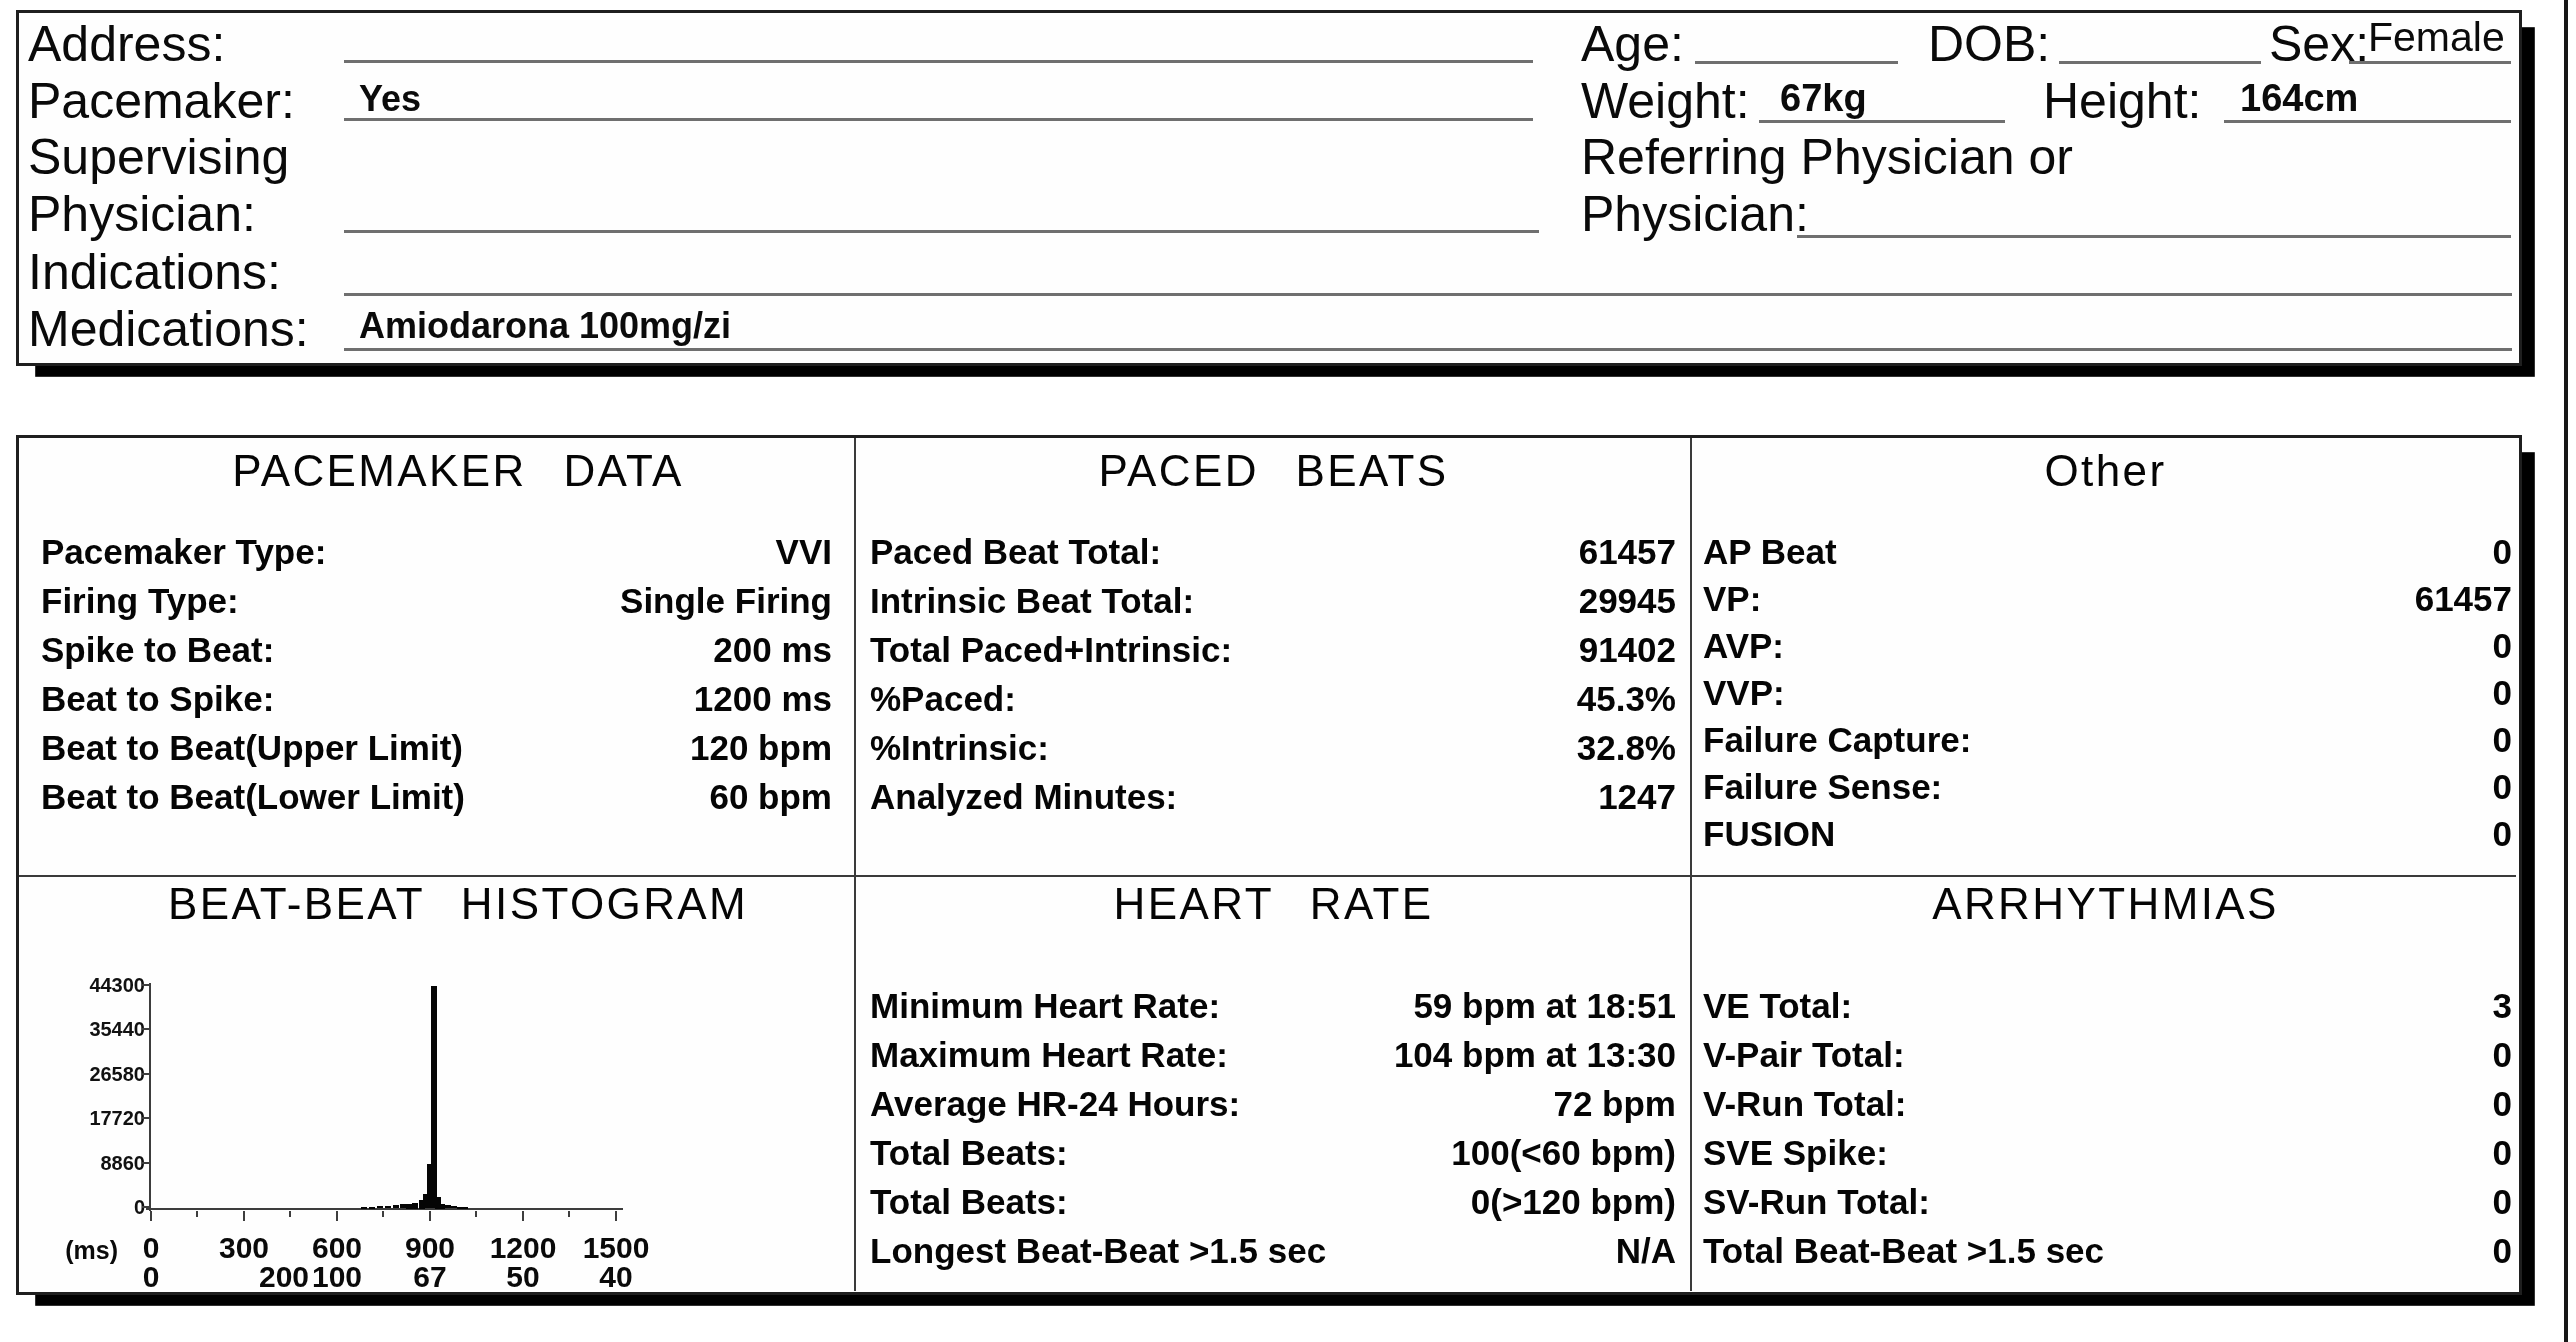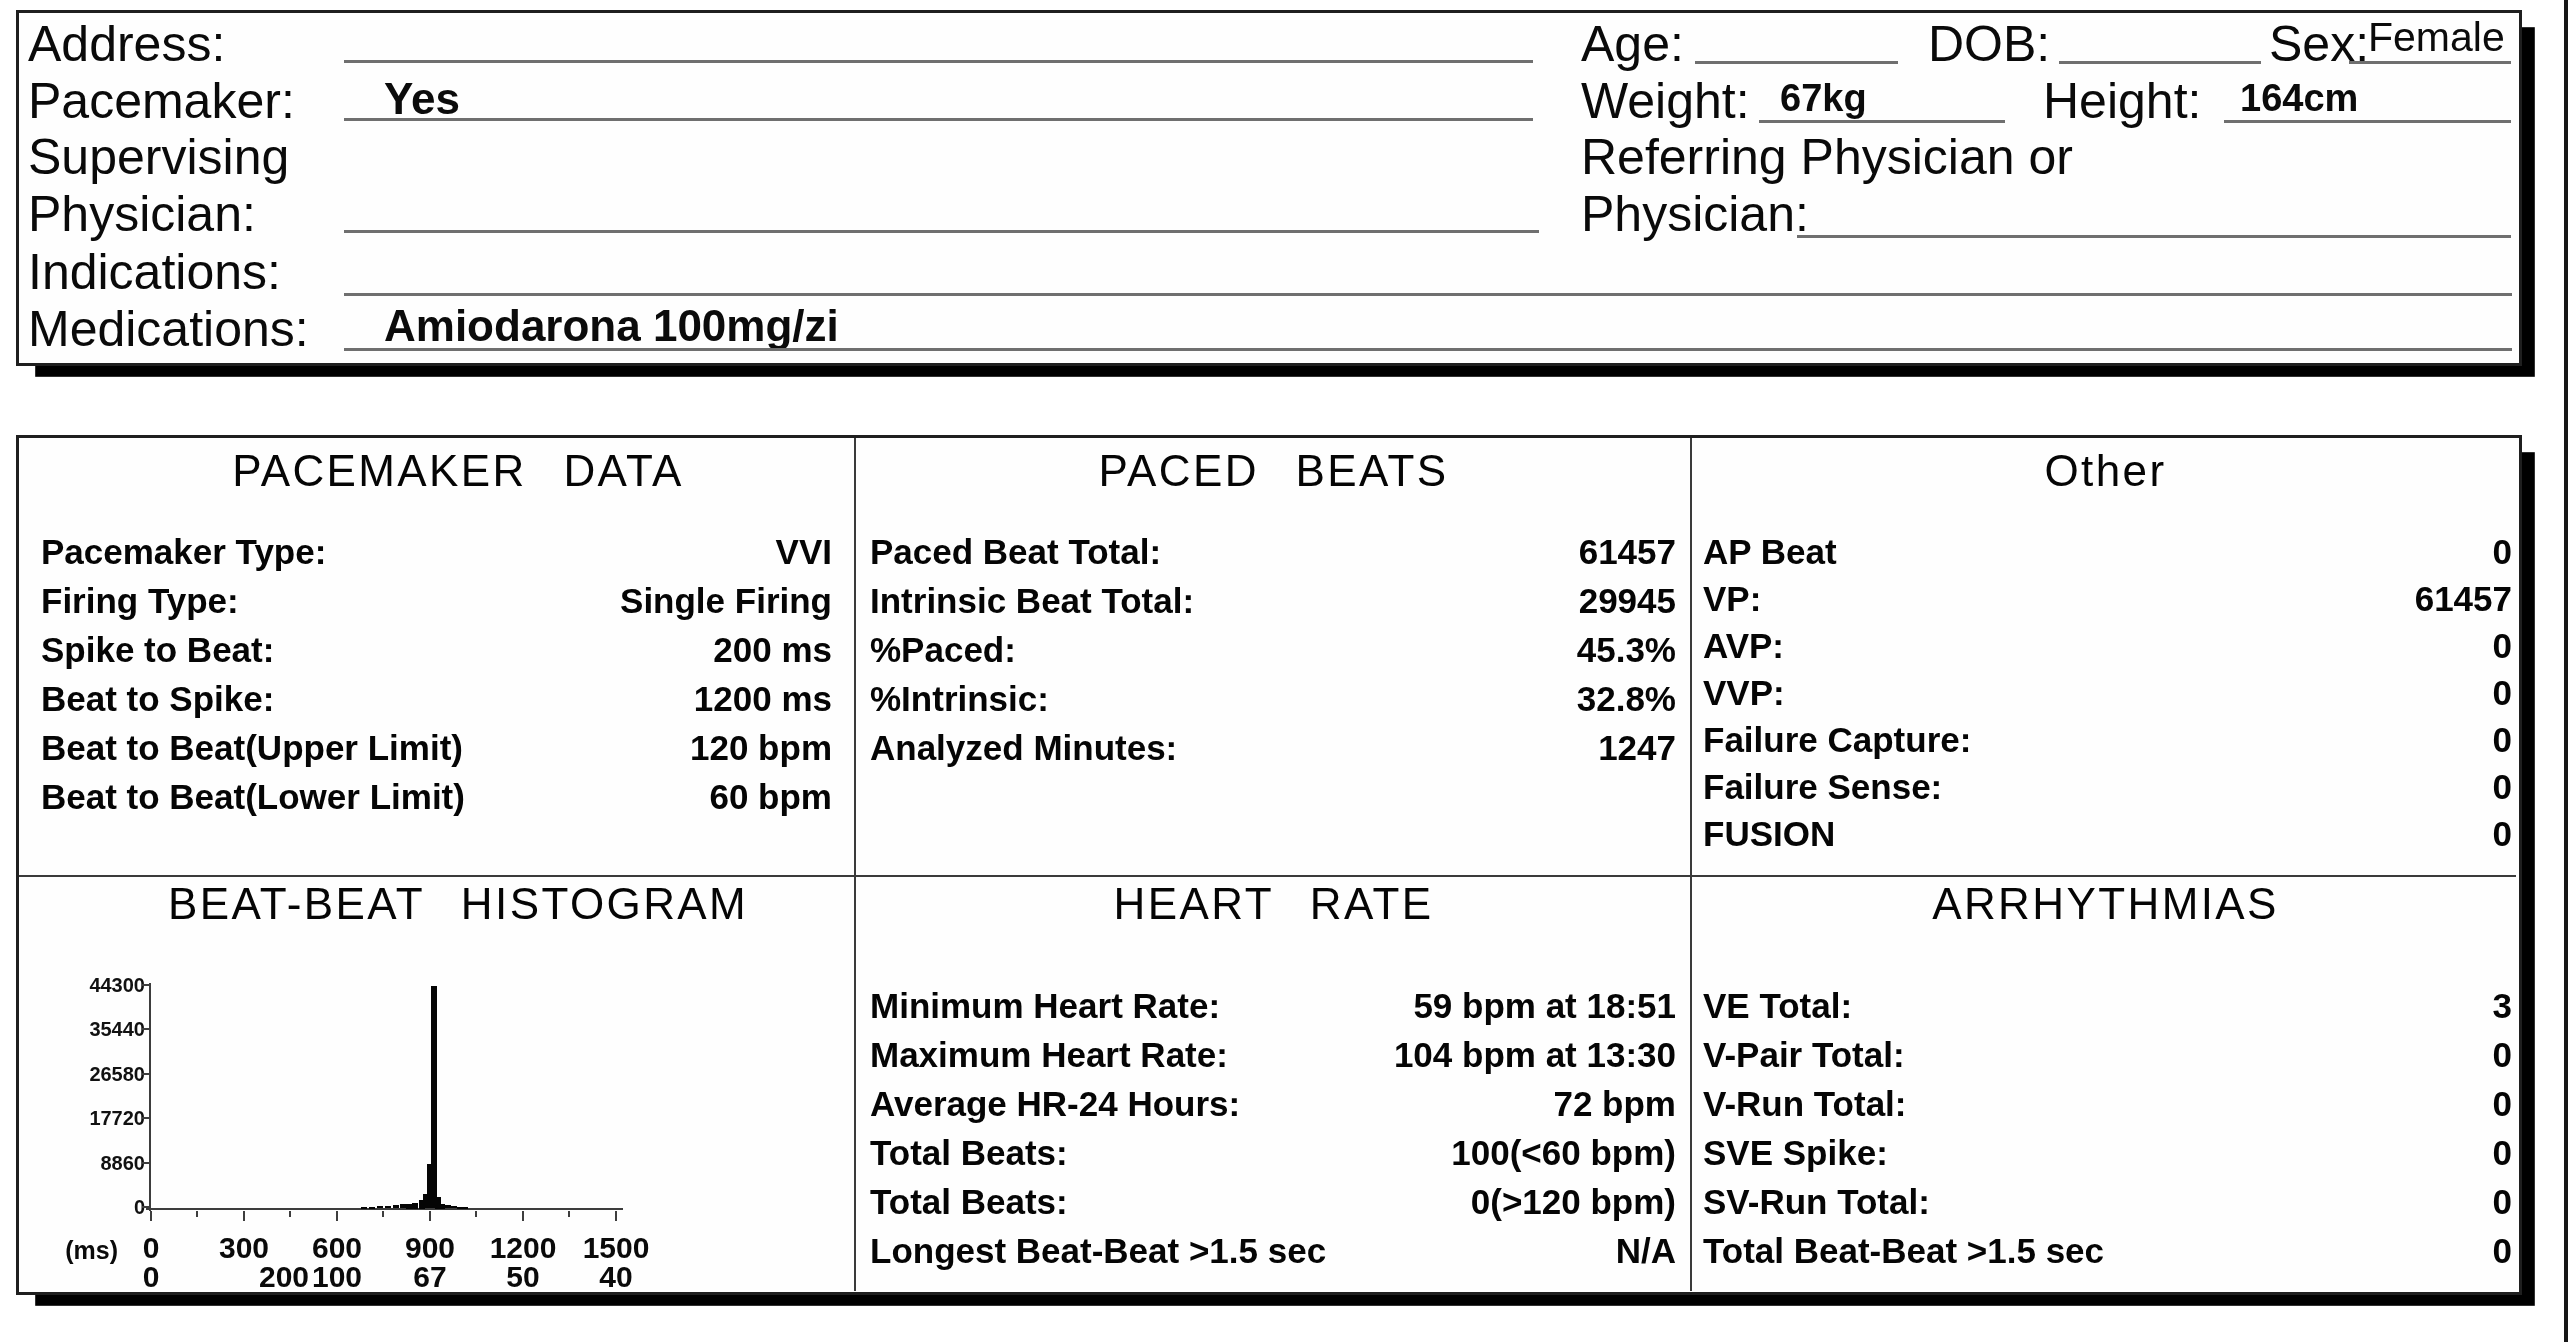--- a/index.html
+++ b/index.html
@@ -12,21 +12,21 @@
     color:#0b0b0b;
     overflow:hidden;
   }
   .box{position:absolute;background:#fefefe;border:3.2px solid #1f1f1f;box-shadow:16px 14px 0 -3.2px #000;}
   .top-box{left:16px;top:9.5px;width:2500px;height:350px;}
   .bottom-box{left:16px;top:435px;width:2500px;height:854px;}
   .page-edge{position:absolute;left:2564px;top:0;width:4px;height:1342px;background:#161616;}
 
   
   .flabel{position:absolute;font-size:50px;line-height:57px;white-space:nowrap;color:#0a0a0a;}
-  .fvalue{position:absolute;font-size:44px;line-height:44px;font-weight:bold;white-space:nowrap;margin-left:25px;}
+  .fvalue{position:absolute;font-size:36px;line-height:44px;font-weight:bold;white-space:nowrap;}
   .fvalue-sm{position:absolute;font-size:38px;line-height:44px;font-weight:bold;white-space:nowrap;}
   .fvalue-reg{position:absolute;font-size:41px;line-height:47px;white-space:nowrap;}
   .fline{position:absolute;height:3.2px;background:#6f6f6f;}
 
   
   .vdiv{position:absolute;width:2.4px;background:#3a3a3a;}
   .hdiv{position:absolute;height:2.4px;background:#3a3a3a;}
   .sec-title{position:absolute;font-size:44px;line-height:52px;letter-spacing:2.4px;word-spacing:22px;text-align:center;white-space:nowrap;color:#050505;}
   .rows{position:absolute;font-size:35px;font-weight:bold;color:#050505;}
   .trow{display:flex;justify-content:space-between;align-items:center;height:49px;white-space:nowrap;}
@@ -126,20 +126,24 @@
       </div>
     </div>
   <div class="rows" style="left:870px;top:527px;width:806px;">
       <div class="trow">
         <span class="tlabel">Paced Beat Total:</span>
         <span class="tvalue">61457</span>
       </div>
       <div class="trow">
         <span class="tlabel">Intrinsic Beat Total:</span>
         <span class="tvalue">29945</span>
+      </div>
+      <div class="trow">
+        <span class="tlabel">Total Paced+Intrinsic:</span>
+        <span class="tvalue">91402</span>
       </div>
       <div class="trow">
         <span class="tlabel">%Paced:</span>
         <span class="tvalue">45.3%</span>
       </div>
       <div class="trow">
         <span class="tlabel">%Intrinsic:</span>
         <span class="tvalue">32.8%</span>
       </div>
       <div class="trow">

